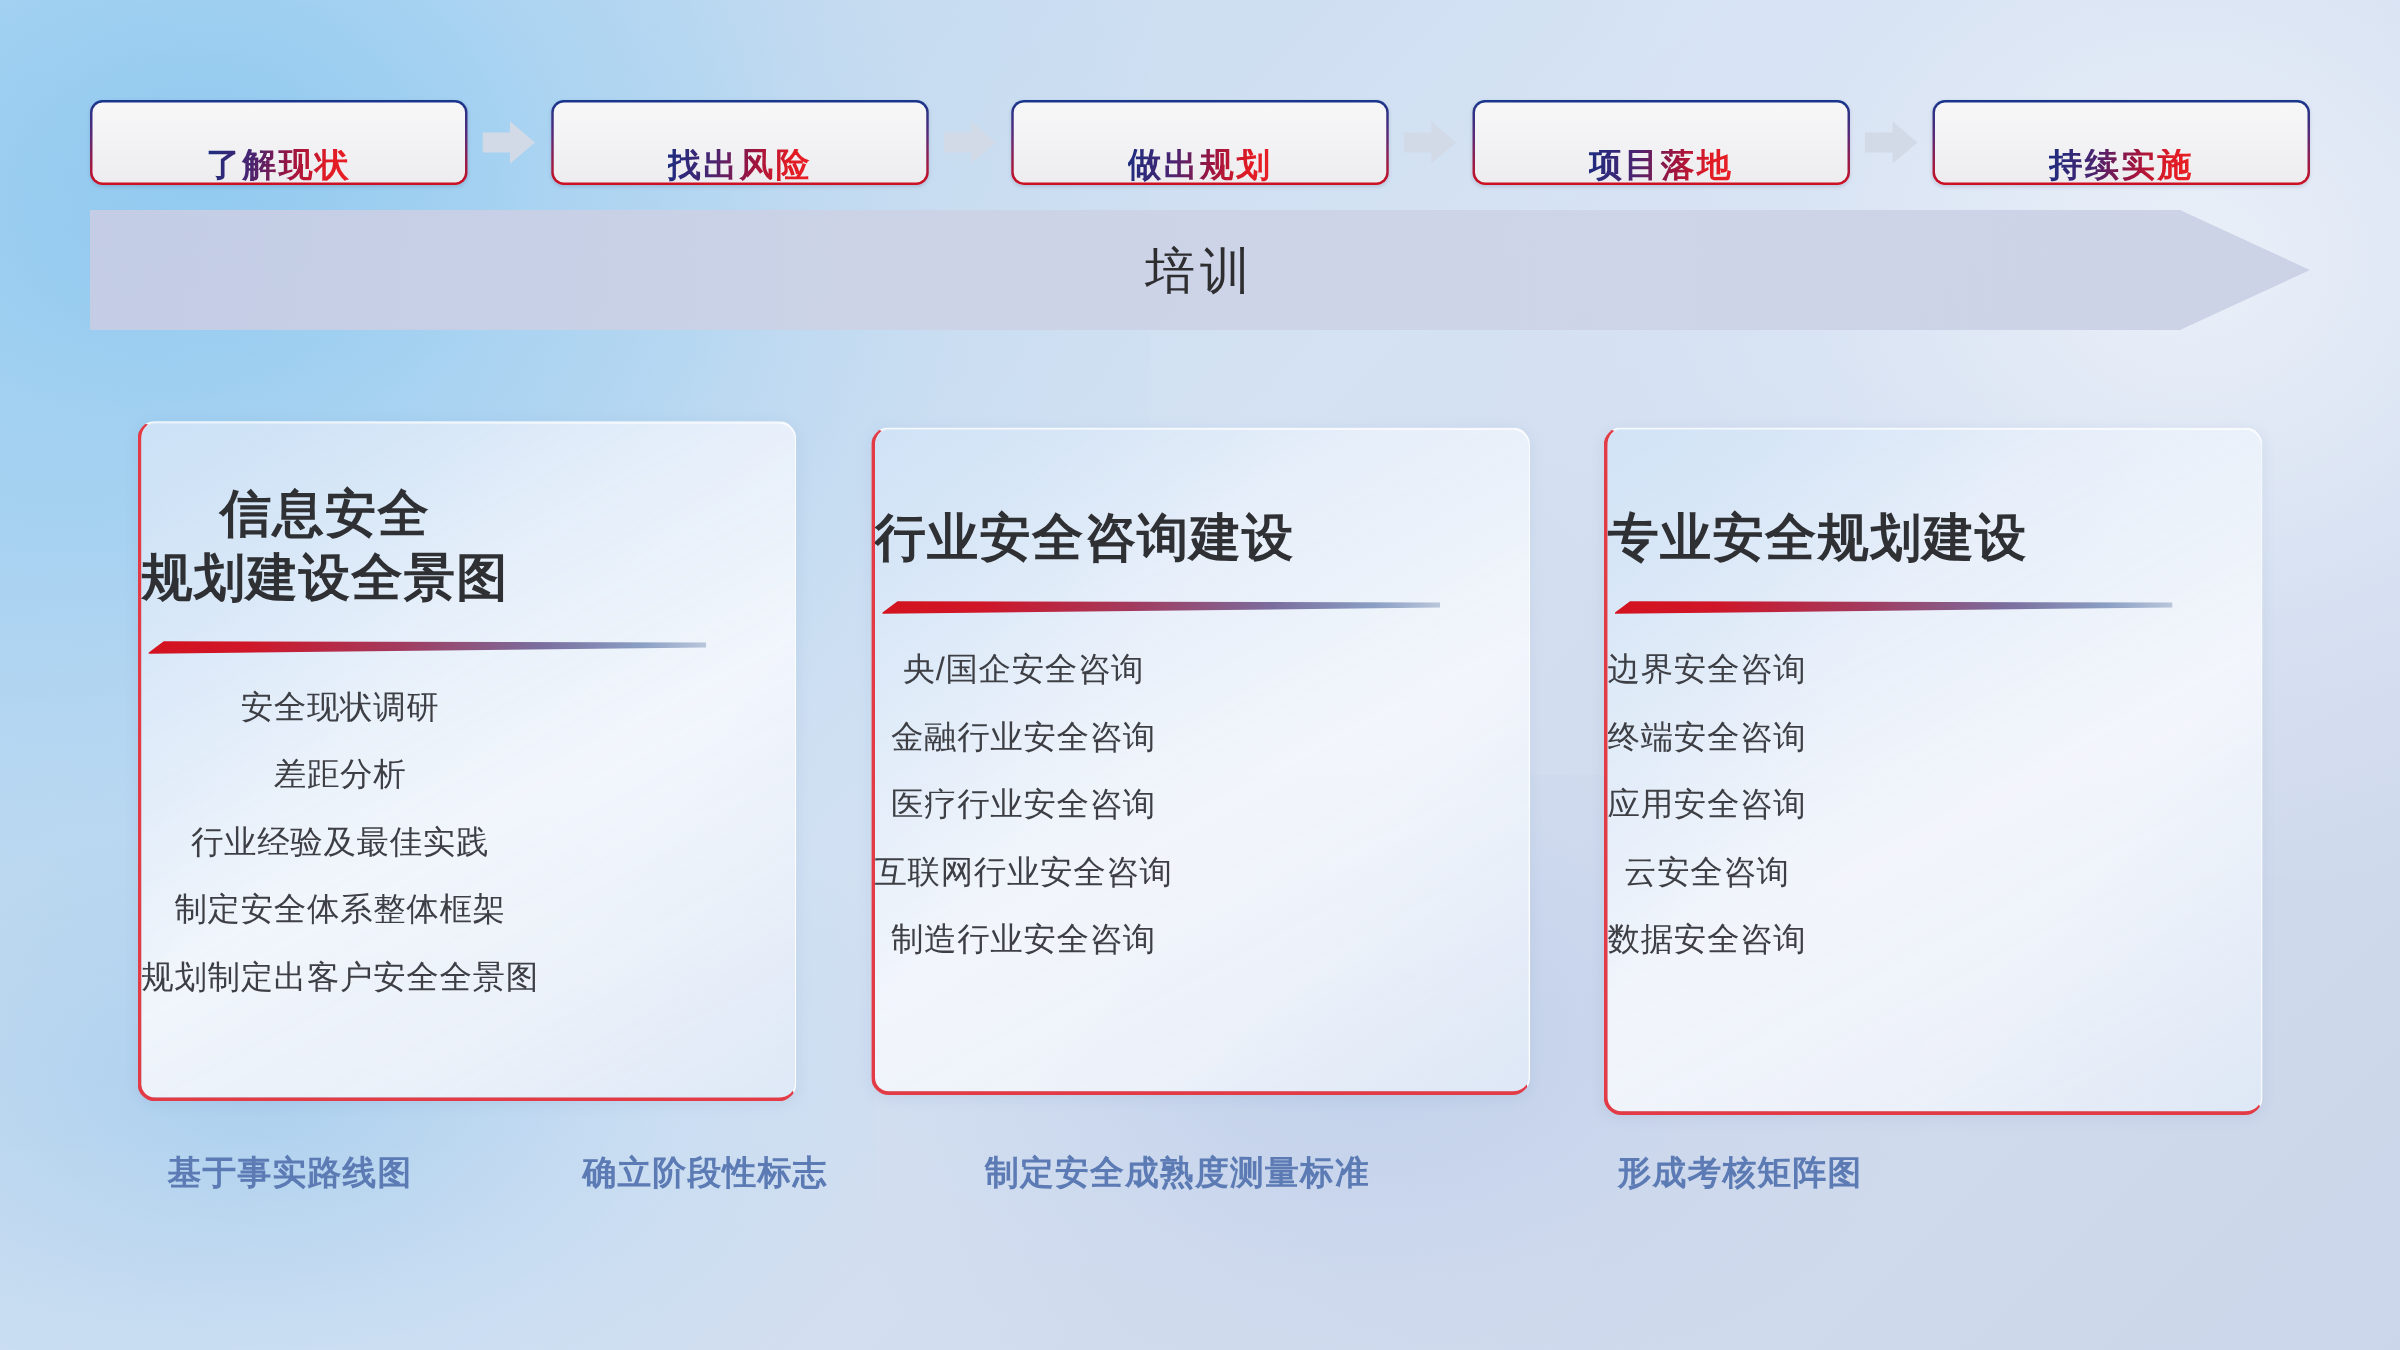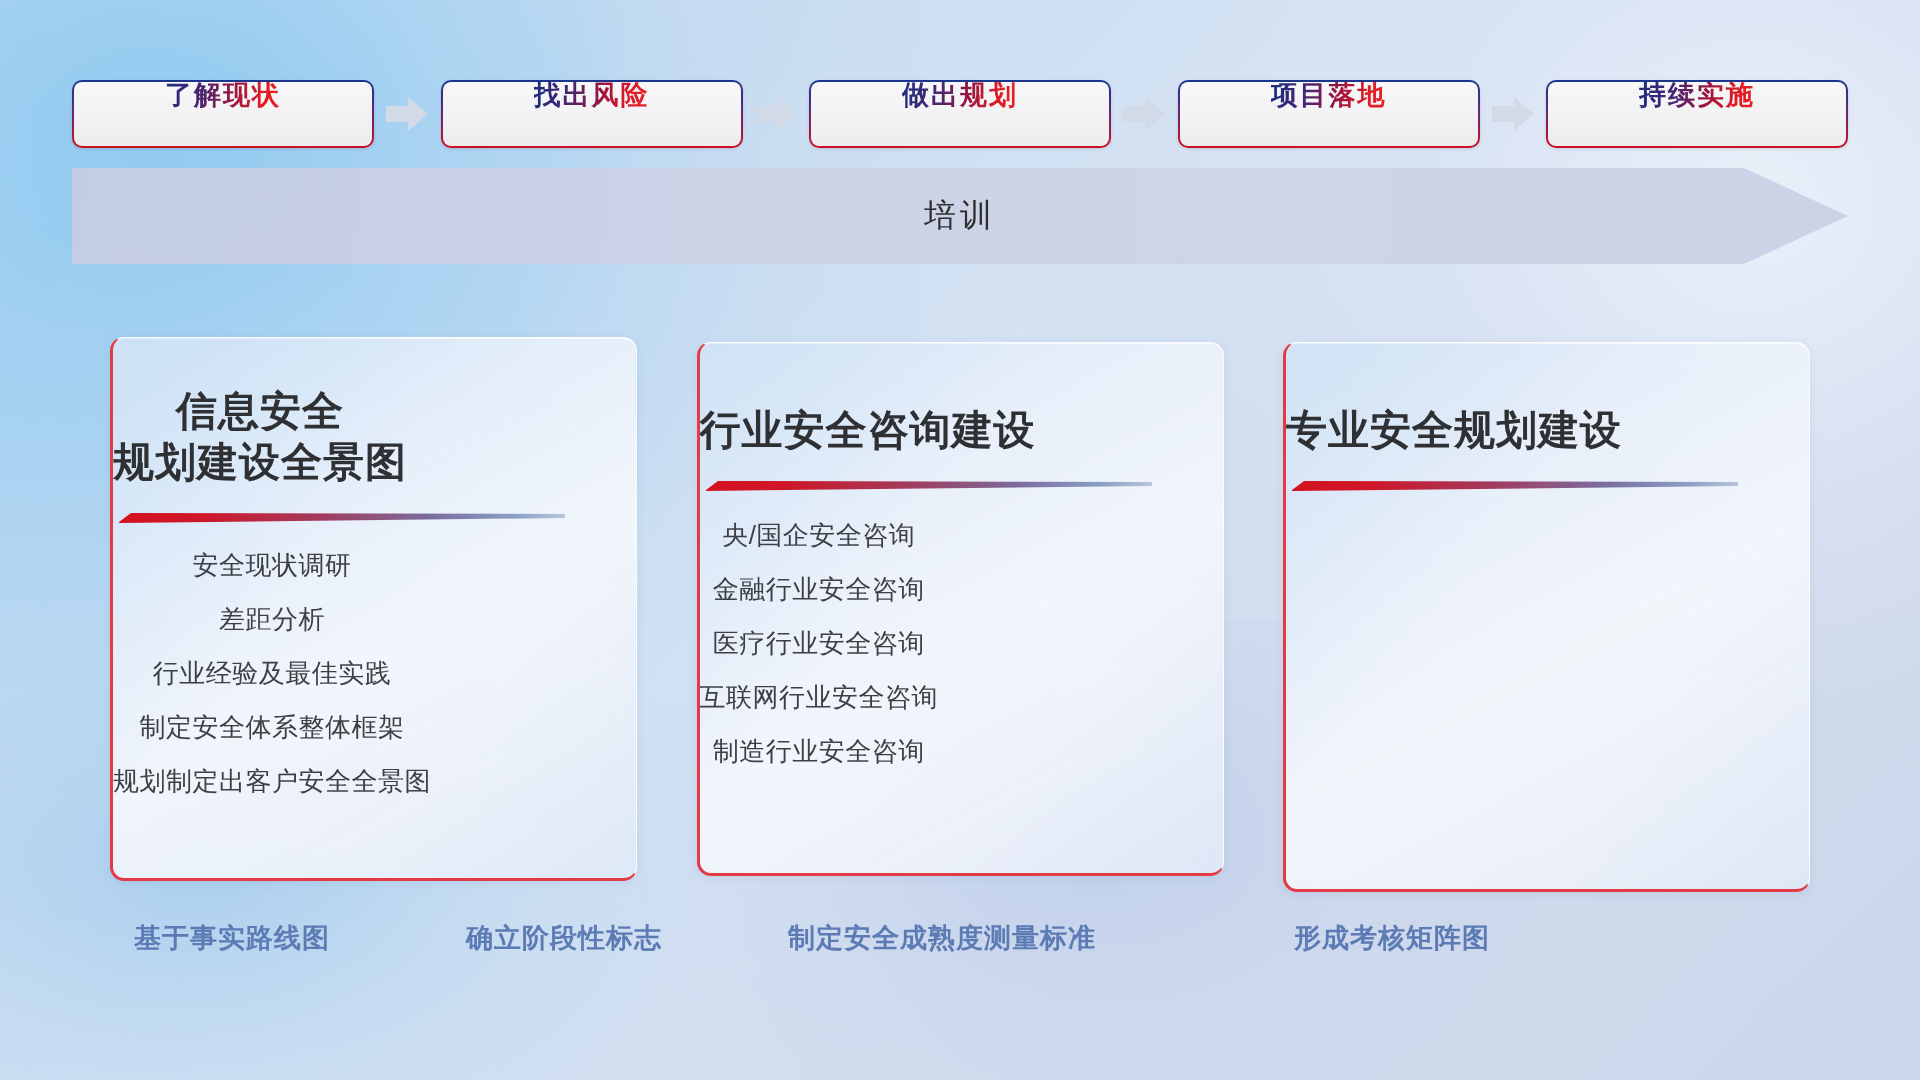--- a/index.html
+++ b/index.html
@@ -52,21 +52,21 @@
     border-radius:10px;
     background:linear-gradient(180deg,#17368c 0%, #5a2a78 42%, #cf1020 100%);
     padding:2px;
     box-shadow:0 1px 3px rgba(60,80,120,0.18);
     flex:0 0 auto;
   }
   .step-box-inner {
     width:100%; height:100%;
     border-radius:8px;
     background:linear-gradient(180deg,#f7f7f8 0%, #f2f2f4 55%, #ededf0 100%);
-    display:flex; align-items:flex-start; justify-content:center;
+    display:flex; align-items:flex-end; justify-content:center;
   }
   .step-label {
     font-size:27px; font-weight:700; letter-spacing:2px;
     background:linear-gradient(100deg,#1b2d80 0%, #4a2470 32%, #9c1440 58%, #e01b24 82%, #ea2027 100%);
     -webkit-background-clip:text; background-clip:text;
     -webkit-text-fill-color:transparent; color:transparent;
     line-height:1;
   }
   .step-arrow {
     flex:0 0 auto; width:42px; height:34px; position:relative;
@@ -74,21 +74,21 @@
   .step-arrow svg { display:block; }
 
   
   #training-banner {
     position:absolute; left:72px; top:168px; width:1776px; height:96px;
   }
   #training-banner svg { display:block; width:100%; height:100%; }
   .training-label {
     position:absolute; left:0; top:0; width:1776px; height:96px;
     display:flex; align-items:center; justify-content:center;
-    font-size:32px; font-weight:400; color:#2e2e30; letter-spacing:4px;
+    font-size:40px; font-weight:400; color:#2e2e30; letter-spacing:4px;
   }
 
   
   #cards {
     position:absolute; left:110px; top:337px; width:1700px; height:544px;
     display:flex; justify-content:space-between;
   }
   .card {
     width:527px; height:544px;
     position:relative;
@@ -303,20 +303,27 @@
               <stop offset="18%" stop-color="#cf1628"></stop>
               <stop offset="45%" stop-color="#a23a5e"></stop>
               <stop offset="70%" stop-color="#7a6d9e"></stop>
               <stop offset="88%" stop-color="#8a9ec4"></stop>
               <stop offset="100%" stop-color="#b9c6da"></stop>
             </linearGradient>
           </defs>
           <path d="M6 12 L18 3 L452 4 L452 8 L6 13 Z" fill="url(#divGrad3)"></path>
         </svg>
       </div>
+      <ul class="card-list">
+        <li>边界安全咨询</li>
+        <li>终端安全咨询</li>
+        <li>应用安全咨询</li>
+        <li>云安全咨询</li>
+        <li>数据安全咨询</li>
+      </ul>
     </div>
 
   </div>
 
   <div id="footer-labels">
     <div class="footer-label fl0">基于事实路线图</div>
     <div class="footer-label fl1">确立阶段性标志</div>
     <div class="footer-label fl2">制定安全成熟度测量标准</div>
     <div class="footer-label fl3">形成考核矩阵图</div>
   </div>

